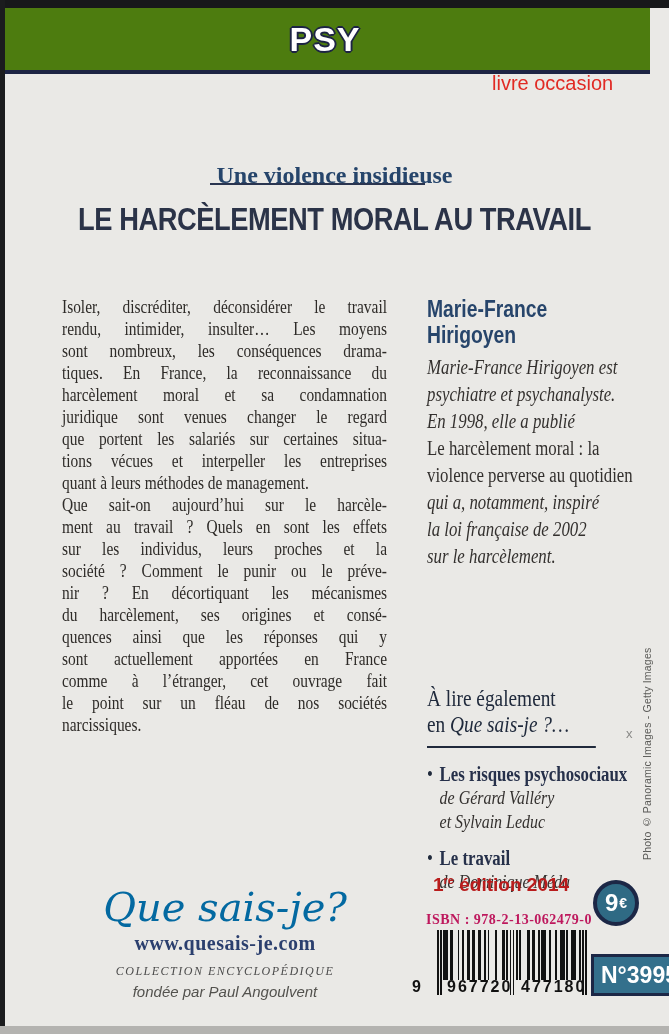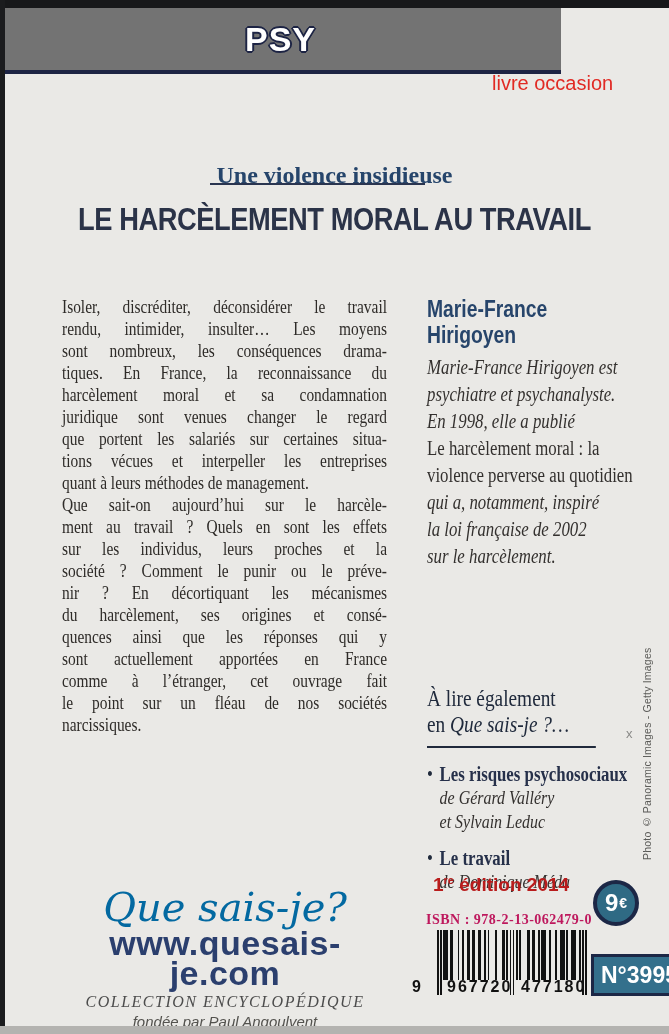--- a/index.html
+++ b/index.html
@@ -7,22 +7,22 @@
     position:relative;width:669px;height:1034px;overflow:hidden;
     background:#eae9e6;font-family:"Liberation Serif",serif;color:#2e2b28;
   }
   
   .edge-top{position:absolute;left:0;top:0;width:669px;height:8px;background:#17181a;}
   .edge-left{position:absolute;left:0;top:0;width:5px;height:1034px;background:#1b1c1e;}
   .edge-bottom{position:absolute;left:0;bottom:0;width:669px;height:8px;background:#b4b3b0;}
 
   
   .banner{
-    position:absolute;left:0;top:8px;width:561px;height:62px;
-    background:#737373;border-bottom:4px solid #1d2444;
+    position:absolute;left:0;top:8px;width:650px;height:62px;
+    background:#4d7c0f;border-bottom:4px solid #1d2444;
     display:flex;align-items:center;justify-content:center;
   }
   .banner .cat{
     font-family:"Liberation Sans",sans-serif;font-weight:bold;font-size:34px;color:#ffffff;
     text-shadow:-2px 0 #1d2444,2px 0 #1d2444,0 -2px #1d2444,0 2px #1d2444,
                 -1px -1px #1d2444,1px 1px #1d2444,-1px 1px #1d2444,1px -1px #1d2444;
     letter-spacing:1px;
   }
 
   .sticker{
@@ -66,22 +66,22 @@
   .also-head-underline{display:inline-block;border-bottom:2px solid #202a3c;padding-bottom:8px;min-width:201px;}
   .also-items{margin-top:14px;}
   .also-item{margin-bottom:12px;display:flex;}
   .bullet{font-size:20px;line-height:24px;margin-right:8px;color:#202a3c;}
   .also-title{font-weight:bold;font-size:20px;line-height:24px;color:#26304a;}
   .also-author{font-style:italic;font-size:19px;line-height:24px;color:#33302e;}
 
   
   .publisher{position:absolute;left:60px;top:886px;width:330px;text-align:center;}
   .pub-logo{font-family:"DejaVu Serif",serif;font-style:italic;font-size:40px;line-height:42px;color:#0369a1;}
-  .pub-site{font-family:Liberation Sans, sans-serif;font-weight:bold;font-size:34px;line-height:30px;color:#2b3f6e;letter-spacing:0.5px;}
-  .pub-coll{font-style:italic;font-size:16px;line-height:19px;color:#4c4c4c;letter-spacing:1.5px;margin-top:4px;}
+  .pub-site{font-family:Liberation Serif, serif;font-weight:bold;font-size:20px;line-height:30px;color:#2b3f6e;letter-spacing:0.5px;}
+  .pub-coll{font-style:italic;font-size:12px;line-height:19px;color:#4c4c4c;letter-spacing:1.5px;margin-top:4px;}
   .pub-founded{font-family:Liberation Sans, sans-serif;font-style:italic;font-size:15px;line-height:18px;color:#53524e;margin-top:2px;}
 
   
   .edition{
     position:absolute;left:433px;top:874px;
     font-family:"Liberation Sans",sans-serif;font-weight:bold;font-size:19px;color:#b91c1c;
   }
   .edition sup{font-size:11px;}
   .isbn-label{
     position:absolute;left:426px;top:912px;

